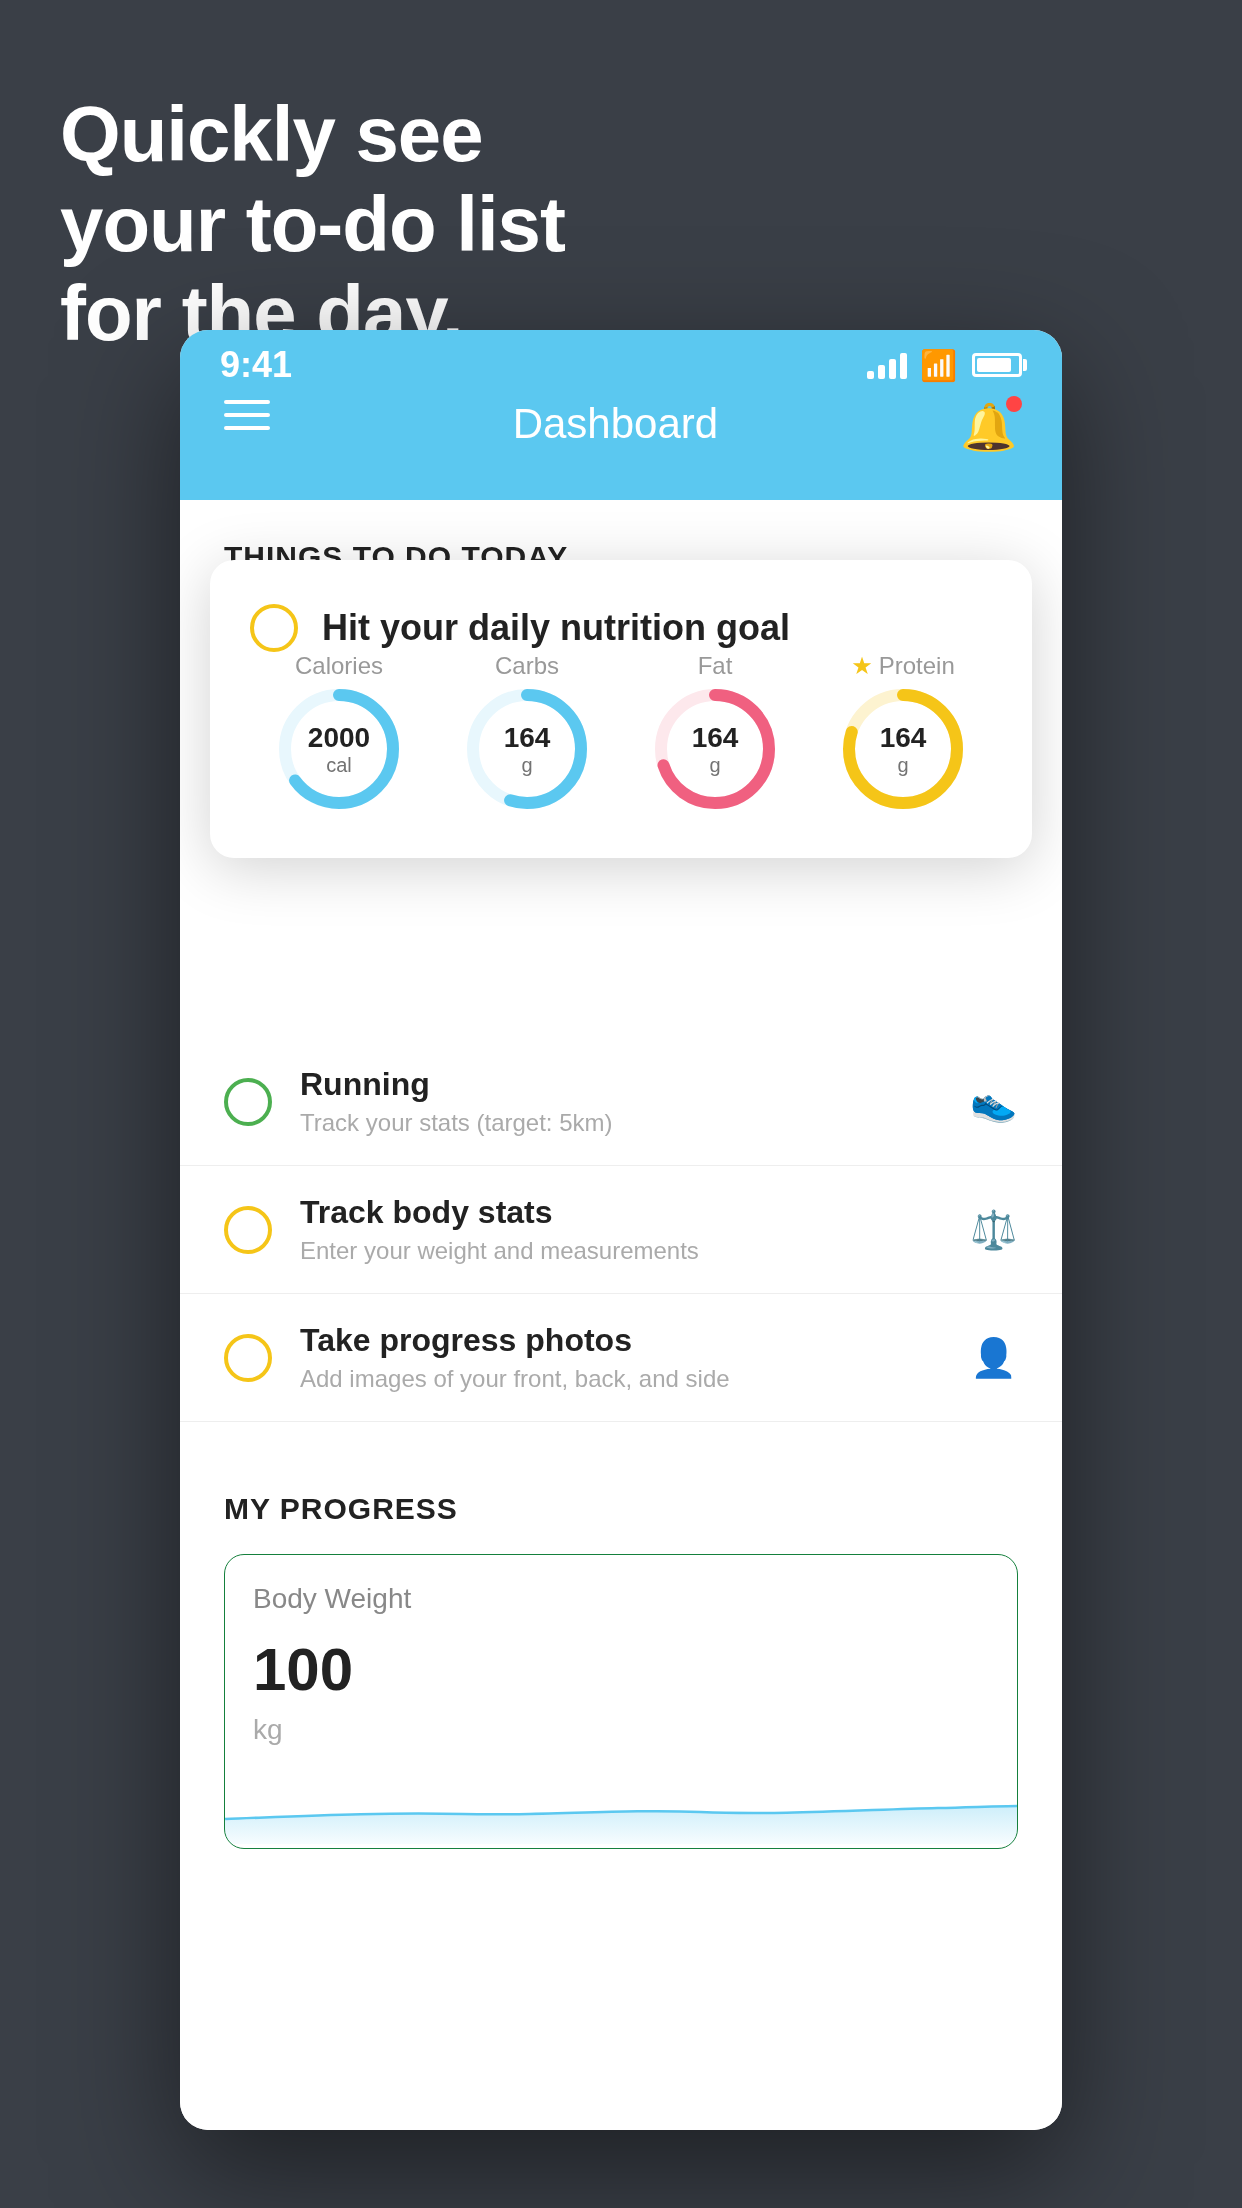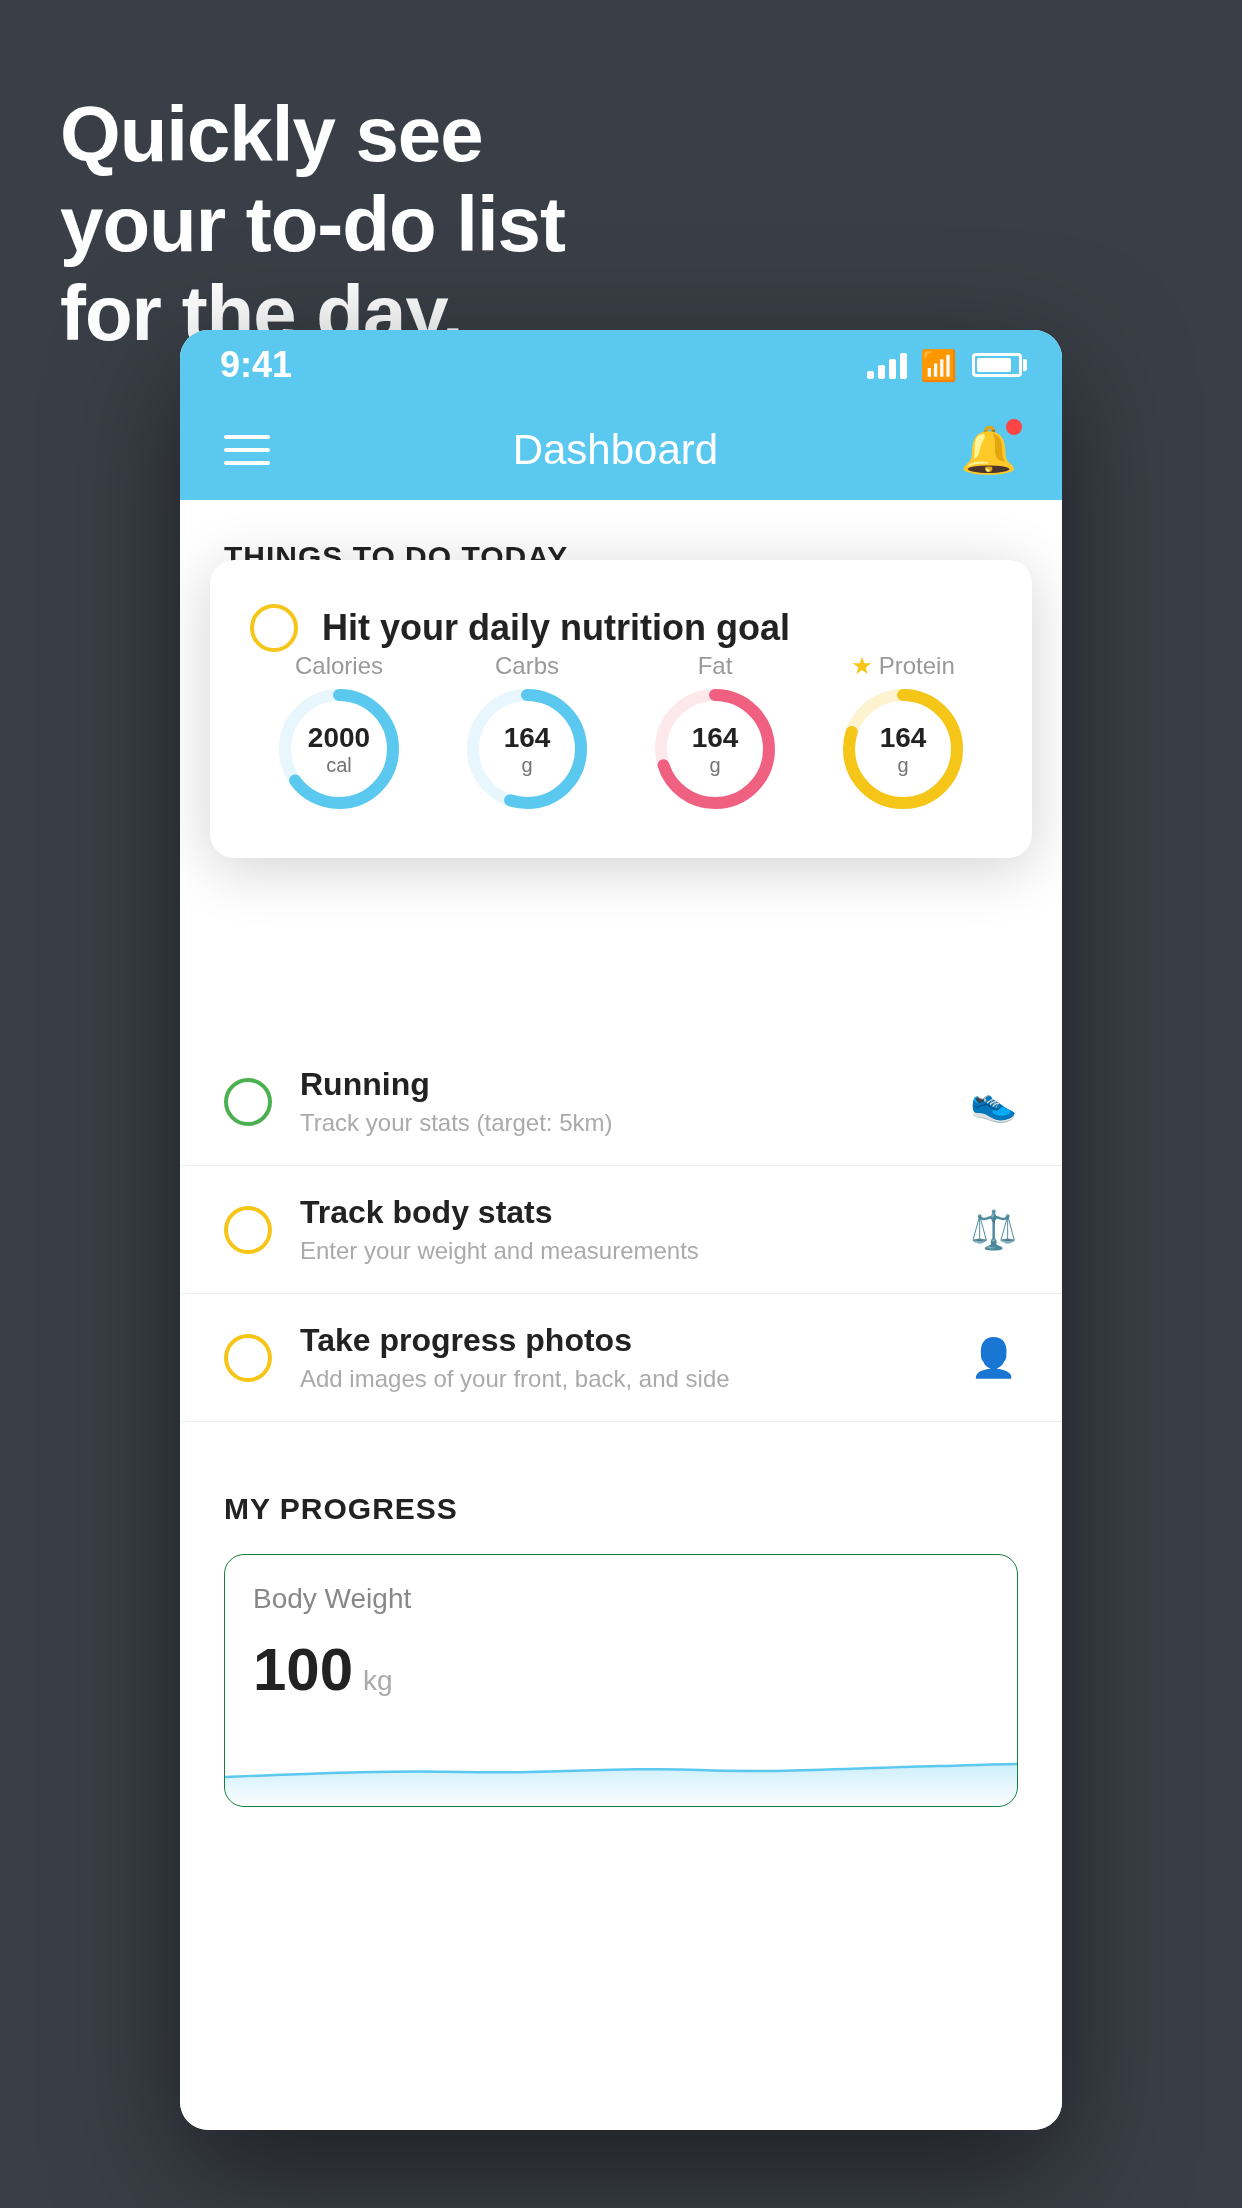--- a/index.html
+++ b/index.html
@@ -97,21 +97,21 @@
       height: 100%;
       width: 85%;
       border-radius: 2px;
     }
 
     
     .app-header {
       background: #5bc8f0;
       height: 100px;
       display: flex;
-      align-items: center;
+      align-items: flex-start;
       justify-content: space-between;
       padding: 0 44px;
     }
     .hamburger {
       display: flex;
       flex-direction: column;
       gap: 9px;
       cursor: pointer;
     }
     .hamburger span {
@@ -303,20 +303,21 @@
     .progress-card-title {
       font-size: 28px;
       color: #888;
       margin-bottom: 20px;
     }
     .progress-value-row {
       display: flex;
       align-items: baseline;
       gap: 10px;
       margin-bottom: 28px;
+      flex-direction: column;
     }
     .progress-value {
       font-size: 60px;
       font-weight: 800;
       color: #222;
     }
     .progress-unit {
       font-size: 28px;
       color: #aaa;
     }

